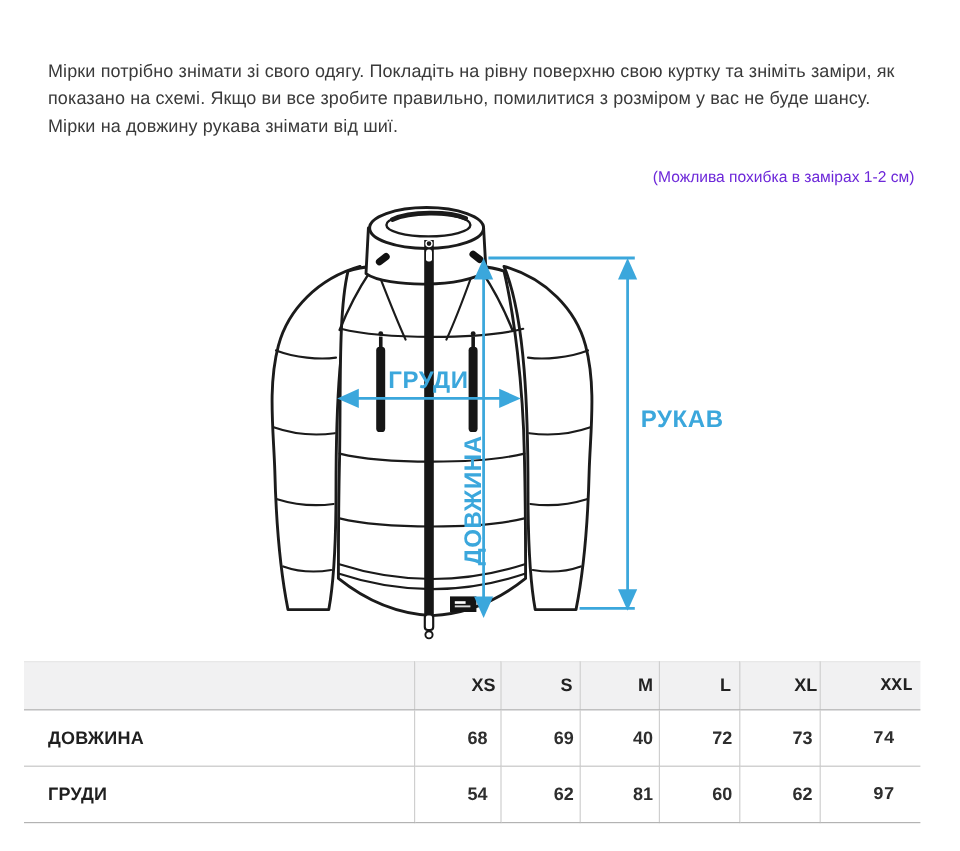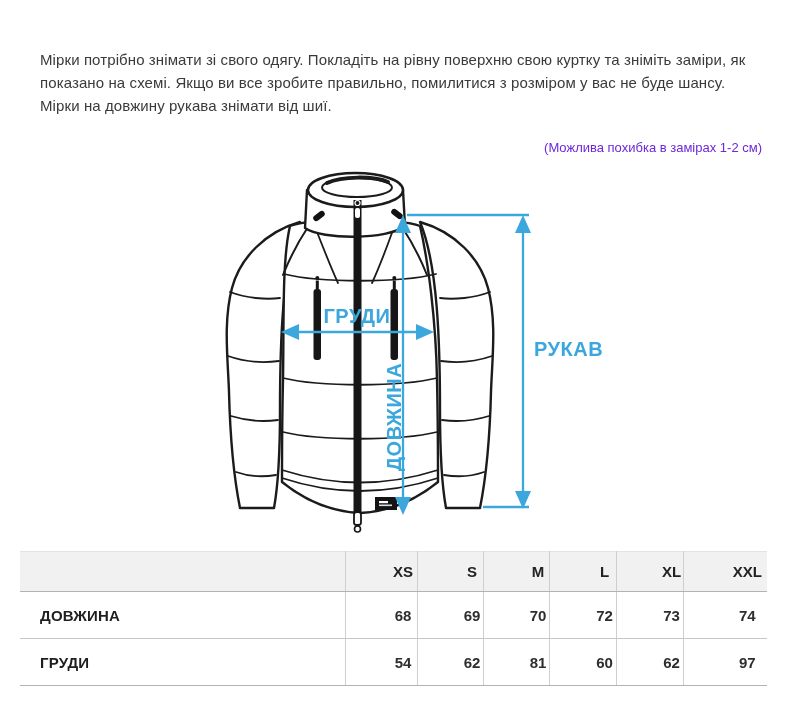--- a/index.html
+++ b/index.html
@@ -44,33 +44,32 @@
     width: 747px;
     border-collapse: collapse;
     table-layout: fixed;
   }
   .size-table th, .size-table td {
     border-right: 1px solid #cfcfcf;
     font-size: 15px;
     color: #222222;
     padding-left: 44px;
   }
-  .size-table th:last-child, .size-table td:last-child { border-right: none; }
+  .size-table th:last-child, .size-table td:last-child { border-right: none; font-family: Liberation Mono, monospace; }
   .size-table thead th {
     background: #f1f1f2;
     height: 40px;
     font-weight: bold;
     text-align: center;
     border-top: 1px solid #e3e3e3;
     border-bottom: 1px solid #b3b3b3;
   }
   .size-table tbody td {
     height: 47px;
     border-bottom: 1px solid #c6c6c6;
-    text-align: center;
     font-weight: 600;
     color: #2e2e2e;
   }
   .size-table tbody tr:last-child td { border-bottom: 1px solid #b3b3b3; }
   .size-table tbody td.row-label {
     text-align: left;
     padding-left: 20px;
     font-weight: bold;
     color: #1f1f1f;
     letter-spacing: 0.2px;
@@ -207,21 +206,21 @@
         <th>L</th>
         <th>XL</th>
         <th>XXL</th>
       </tr>
     </thead>
     <tbody>
       <tr>
         <td class="row-label">ДОВЖИНА</td>
         <td>68</td>
         <td>69</td>
-        <td>70</td>
+        <td>40</td>
         <td>72</td>
         <td>73</td>
         <td>74</td>
       </tr>
       <tr>
         <td class="row-label">ГРУДИ</td>
         <td>54</td>
         <td>62</td>
         <td>81</td>
         <td>60</td>

